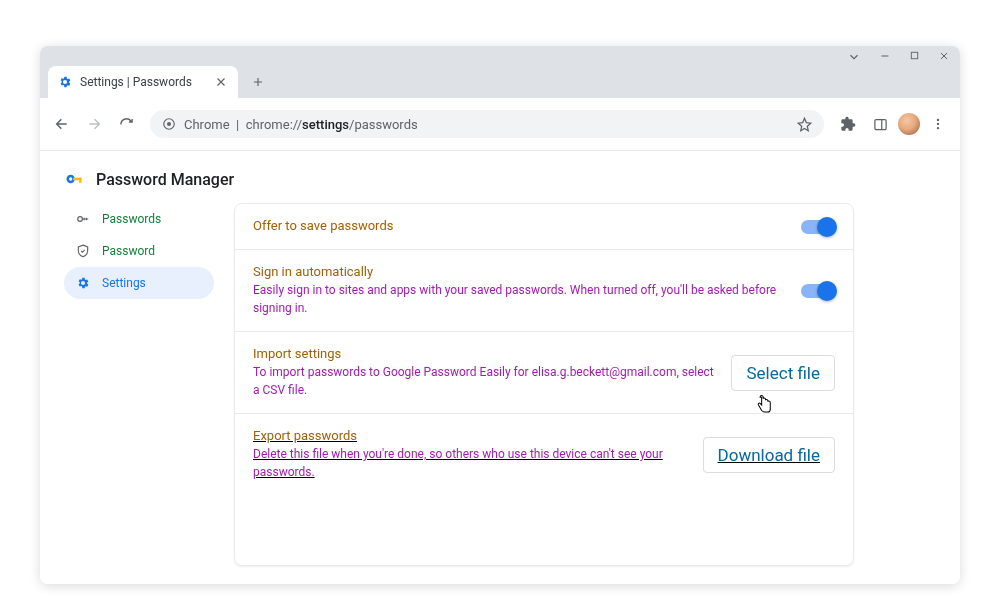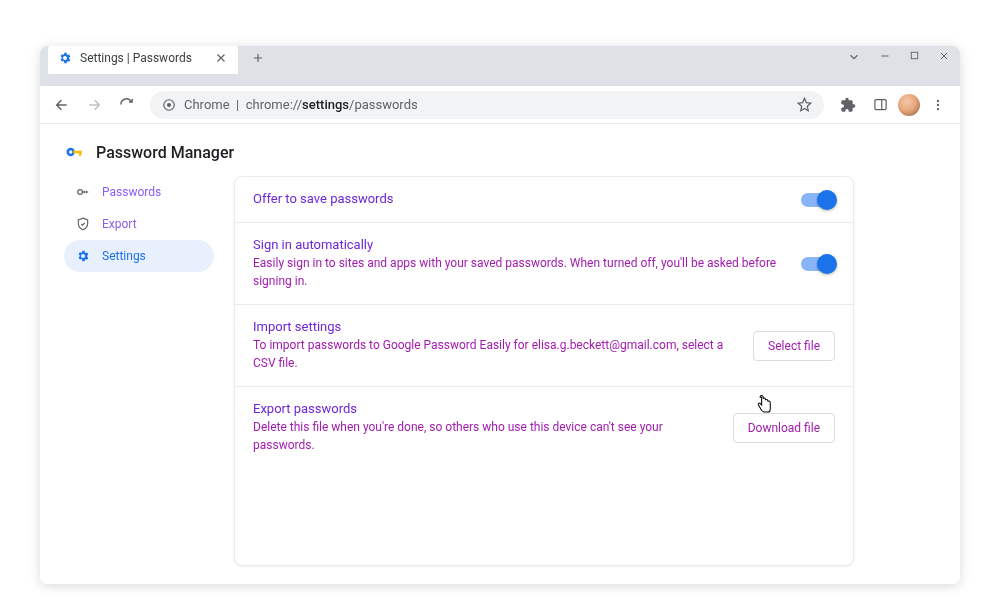--- a/index.html
+++ b/index.html
@@ -1,63 +1,63 @@
 <!DOCTYPE html>
 <html><head>
 <meta charset="utf-8">
 <style>
   * { box-sizing: border-box; margin: 0; padding: 0; font-family: 'Segoe UI', Roboto, Arial, sans-serif; }
   body { background: #fff; width: 1000px; height: 614px; overflow: hidden; }
 
   .browser { position: absolute; top: 46px; left: 40px; right: 40px; bottom: 30px; background: #fff; border-radius: 8px; box-shadow: 0 2px 12px rgba(0,0,0,0.15); overflow: hidden; display: flex; flex-direction: column; }
 
   
-  .tabstrip { height: 40px; background: #dee1e6; display: flex; align-items: flex-end; padding: 12px 8px; }
+  .tabstrip { height: 52px; background: #dee1e6; display: flex; align-items: flex-end; padding: 0 8px; }
   .tab { background: #fff; height: 32px; min-width: 190px; border-radius: 8px 8px 0 0; display: flex; align-items: center; padding: 0 10px; gap: 8px; font-size: 12px; color: #3c4043; }
   .tab-favicon { width: 14px; height: 14px; color: #1a73e8; }
   .tab-title { flex: 1; white-space: nowrap; overflow: hidden; text-overflow: ellipsis; }
   .tab-close { width: 14px; height: 14px; color: #5f6368; }
   .new-tab { width: 28px; height: 28px; display: flex; align-items: center; justify-content: center; color: #5f6368; margin-left: 6px; margin-bottom: 2px; }
 
   
-  .toolbar { height: 38px; background: #fff; border-bottom: 1px solid #e8eaed; display: flex; align-items: center; padding: 0 8px; gap: 4px; }
+  .toolbar { height: 53px; background: #fff; border-bottom: 1px solid #e8eaed; display: flex; align-items: center; padding: 0 8px; gap: 4px; }
   .tbtn { width: 28px; height: 28px; display: flex; align-items: center; justify-content: center; color: #5f6368; border-radius: 50%; }
   .tbtn.disabled { color: #bdc1c6; }
   .omnibox { flex: 1; height: 28px; background: #f1f3f4; border-radius: 14px; display: flex; align-items: center; padding: 0 12px; gap: 8px; font-size: 13px; color: #5f6368; margin: 0 6px; }
   .omnibox .secure { width: 14px; height: 14px; color: #5f6368; }
   .omnibox .url b { color: #202124; font-weight: 500; }
   .omnibox .star { margin-left: auto; color: #5f6368; }
   .avatar { width: 22px; height: 22px; border-radius: 50%; background: radial-gradient(circle at 40% 35%, #f4c7a8 0%, #e8a87c 45%, #8b5a3c 100%); }
 
   
   .content { flex: 1; background: #fff; padding: 18px 24px; display: flex; flex-direction: column; overflow: hidden; }
   .pm-header { display: flex; align-items: center; gap: 12px; margin-bottom: 14px; }
   .pm-logo { width: 20px; height: 20px; }
   .pm-title { font-size: 16px; font-weight: 500; color: #202124; }
 
   .cols { display: flex; gap: 20px; flex: 1; }
   .sidebar { width: 150px; }
-  .side-item { display: flex; align-items: center; gap: 12px; height: 32px; padding: 0 12px; font-size: 12px; color: #8b5cf6; border-radius: 16px; cursor: pointer; }
+  .side-item { display: flex; align-items: center; gap: 12px; height: 32px; padding: 0 12px; font-size: 12px; color: #15803d; border-radius: 16px; cursor: pointer; }
   .side-item.active { background: #e8f0fe; color: #1a73e8; }
   .side-item.active .side-icon { color: #1a73e8; }
   .side-icon { width: 14px; height: 14px; color: #5f6368; }
 
   .panel { flex: 1; max-width: 620px; border: 1px solid #e8eaed; border-radius: 8px; background: #fff; box-shadow: 0 1px 2px rgba(60,64,67,.08); }
   .row { padding: 14px 18px; border-bottom: 1px solid #e8eaed; display: flex; align-items: center; gap: 16px; }
-  .row:last-child { border-bottom: none; }
+  .row:last-child { border-bottom: none; text-decoration: underline; }
   .row-text { flex: 1; }
-  .row-title { font-size: 13px; color: #6d28d9; margin-bottom: 2px; }
+  .row-title { font-size: 13px; color: #a16207; margin-bottom: 2px; }
   .row-sub { font-size: 12px; color: #a21caf; line-height: 1.5; }
 
   .toggle { width: 34px; height: 14px; background: #8ab4f8; border-radius: 7px; position: relative; }
   .toggle::after { content:''; position: absolute; right: -2px; top: -3px; width: 20px; height: 20px; background: #1a73e8; border-radius: 50%; box-shadow: 0 1px 3px rgba(0,0,0,.3); }
 
   .ext-icon { width: 18px; height: 18px; color: #5f6368; }
 
-  .outline-btn { border: 1px solid #dadce0; background: #fff; color: #a21caf; font-size: 12px; padding: 7px 14px; border-radius: 4px; cursor: pointer; white-space: nowrap; }
+  .outline-btn { border: 1px solid #dadce0; background: #fff; color: #0369a1; font-size: 17px; padding: 7px 14px; border-radius: 4px; cursor: pointer; white-space: nowrap; }
 
   .cursor-hand { position: absolute; left: 754px; top: 394px; width: 20px; height: 22px; pointer-events: none; }
 </style>
 </head>
 <body>
 
 <div class="browser">
 
   <div class="tabstrip">
     <div class="tab">
@@ -145,21 +145,21 @@
               <circle cx="7" cy="12" r="4" fill="none" stroke="currentColor" stroke-width="2"></circle>
               <path d="M11 12h10m-3-2v4m-4-4v4" stroke="currentColor" stroke-width="2"></path>
             </svg>
           <span>Passwords</span>
         </div>
         <div class="side-item">
           <svg class="side-icon" viewBox="0 0 24 24" fill="none" stroke="currentColor" stroke-width="2">
               <path d="M12 2l8 3v6c0 5-3.5 9-8 11-4.5-2-8-6-8-11V5z"></path>
               <path d="M9 12l2 2 4-4"></path>
             </svg>
-          <span>Export</span>
+          <span>Password</span>
         </div>
         <div class="side-item active">
           <svg class="side-icon" viewBox="0 0 24 24" fill="currentColor">
               <path d="M19.14 12.94a7.07 7.07 0 000-1.88l2.03-1.58-2-3.46-2.39.96a7.03 7.03 0 00-1.62-.94L14.8 3h-4l-.36 2.54c-.58.24-1.12.56-1.62.94l-2.39-.96-2 3.46 2.03 1.58a7.07 7.07 0 000 1.88L4.43 14.5l2 3.46 2.39-.96c.5.38 1.04.7 1.62.94L10.8 21h4l.36-2.54c.58-.24 1.12-.56 1.62-.94l2.39.96 2-3.46-2.03-1.58zM12 15.5A3.5 3.5 0 1112 8.5a3.5 3.5 0 010 7z"></path>
             </svg>
           <span>Settings</span>
         </div>
       </div>
 
       <div class="panel">

